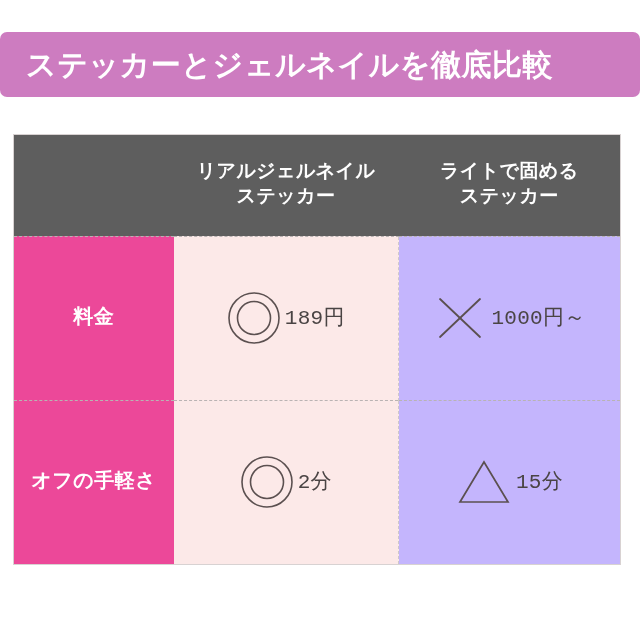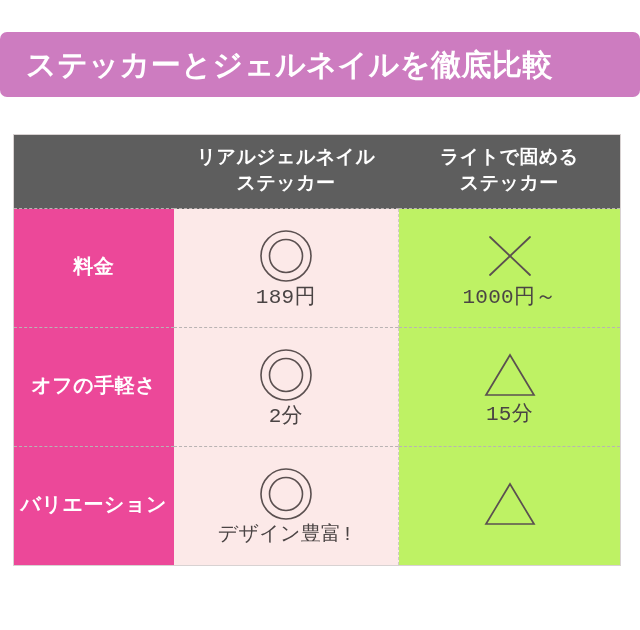--- a/index.html
+++ b/index.html
@@ -94,21 +94,21 @@
     font-size: 20px;
     font-weight: bold;
     letter-spacing: 0.5px;
     line-height: 1.2;
   }
 
   .cell-a {
     background: #fce9e8;
   }
   .cell-b {
-    background: #bef264;
+    background: #c4b5fd;
   }
 
   
   tr.body-row > td {
     border-top: 1px dashed #b9b3b3;
   }
   tr.head-row > td.head-cell,
   tr.head-row > td.head-blank {
     border: 0;
   }
@@ -120,21 +120,21 @@
   .cmp-table {
     border: 1px solid #d8d2d2;
   }
   td.label-cell, td.head-blank, td.head-cell {
     border-left: 0;
   }
 
   
   .mark-stack {
     display: flex;
-    flex-direction: column;
+    flex-direction: row;
     align-items: center;
     justify-content: center;
     gap: 4px;
   }
   .mark-svg { display: block; }
   .caption {
     color: #4a4444;
     font-size: 21px;
     line-height: 1;
     letter-spacing: 0.3px;
@@ -219,38 +219,18 @@
           <td class="cell-b">
             <div class="mark-stack">
               <svg class="mark-svg" width="56" height="50" viewBox="0 0 56 50">
                 <polygon points="28,5 52,45 4,45" fill="none" stroke="#5b5050" stroke-width="1.7" stroke-linejoin="miter"></polygon>
               </svg>
               <span class="caption">15分</span>
             </div>
           </td>
         </tr>
 
-        <tr class="body-row">
-          <td class="label-cell">バリエーション</td>
-          <td class="cell-a">
-            <div class="mark-stack">
-              <svg class="mark-svg" width="54" height="54" viewBox="0 0 54 54">
-                <circle cx="27" cy="27" r="25" fill="none" stroke="#5b5050" stroke-width="1.6"></circle>
-                <circle cx="27" cy="27" r="16.5" fill="none" stroke="#5b5050" stroke-width="1.6"></circle>
-              </svg>
-              <span class="caption small">デザイン豊富!</span>
-            </div>
-          </td>
-          <td class="cell-b">
-            <div class="mark-stack">
-              <svg class="mark-svg" width="56" height="50" viewBox="0 0 56 50">
-                <polygon points="28,5 52,45 4,45" fill="none" stroke="#5b5050" stroke-width="1.7" stroke-linejoin="miter"></polygon>
-              </svg>
-              <span class="caption"></span>
-            </div>
-          </td>
-        </tr>
       </tbody>
     </table>
   </div>
 
 
 </div>
 
 </body></html>

